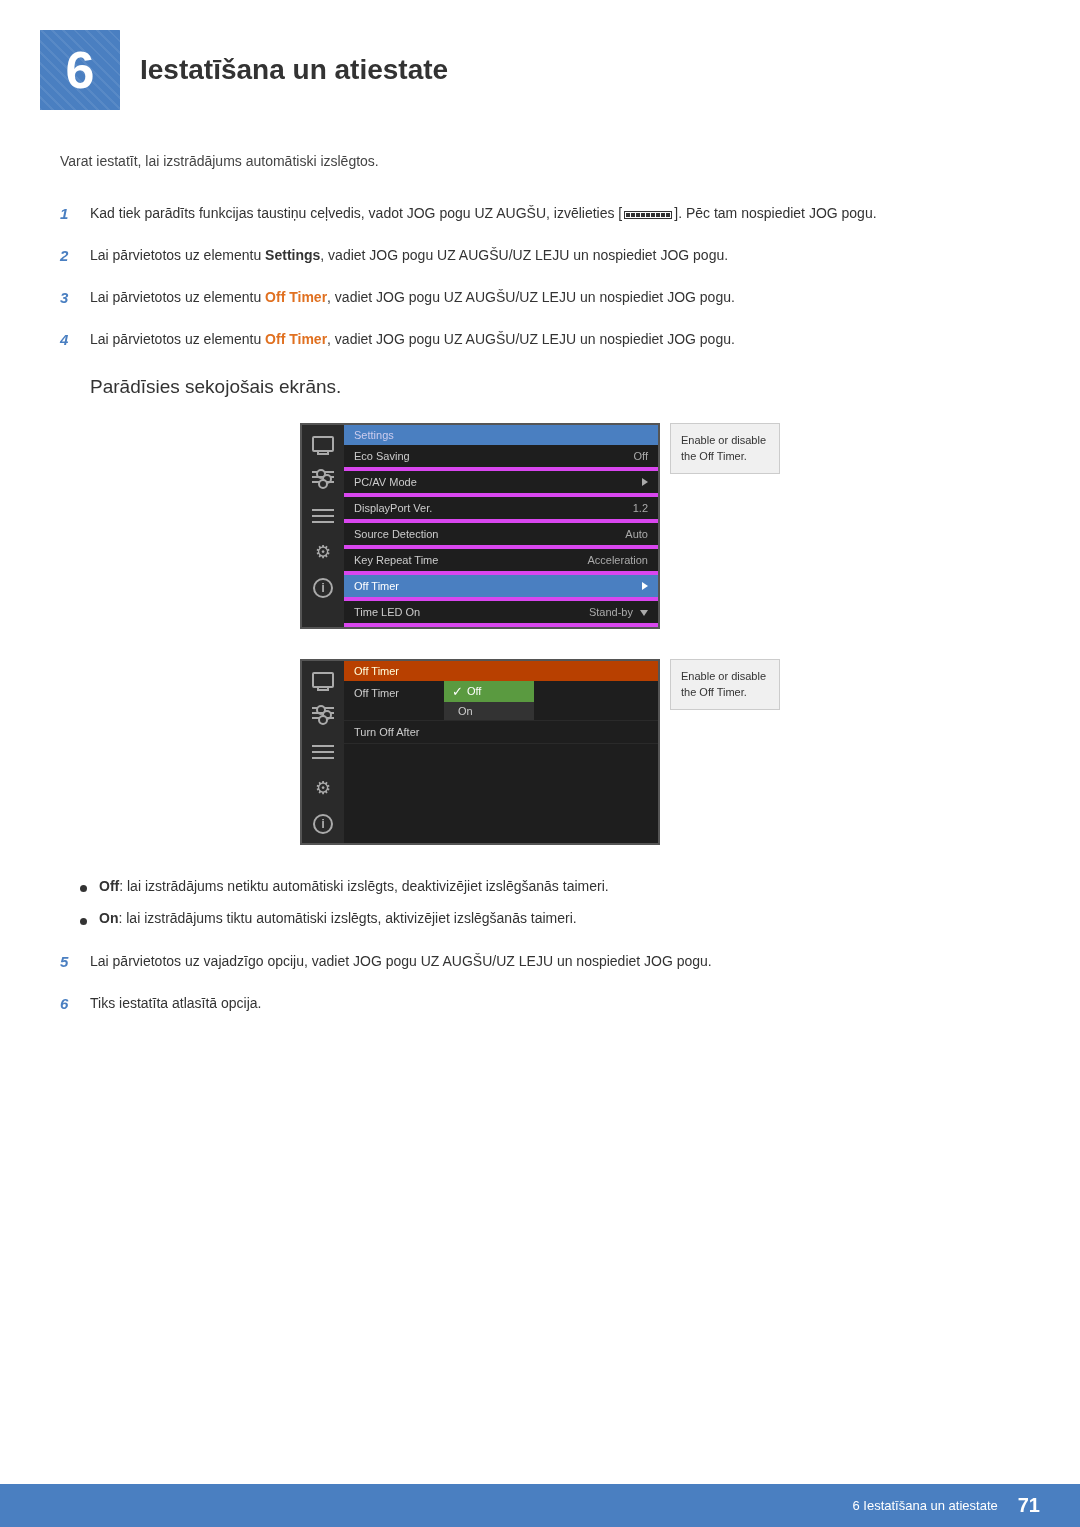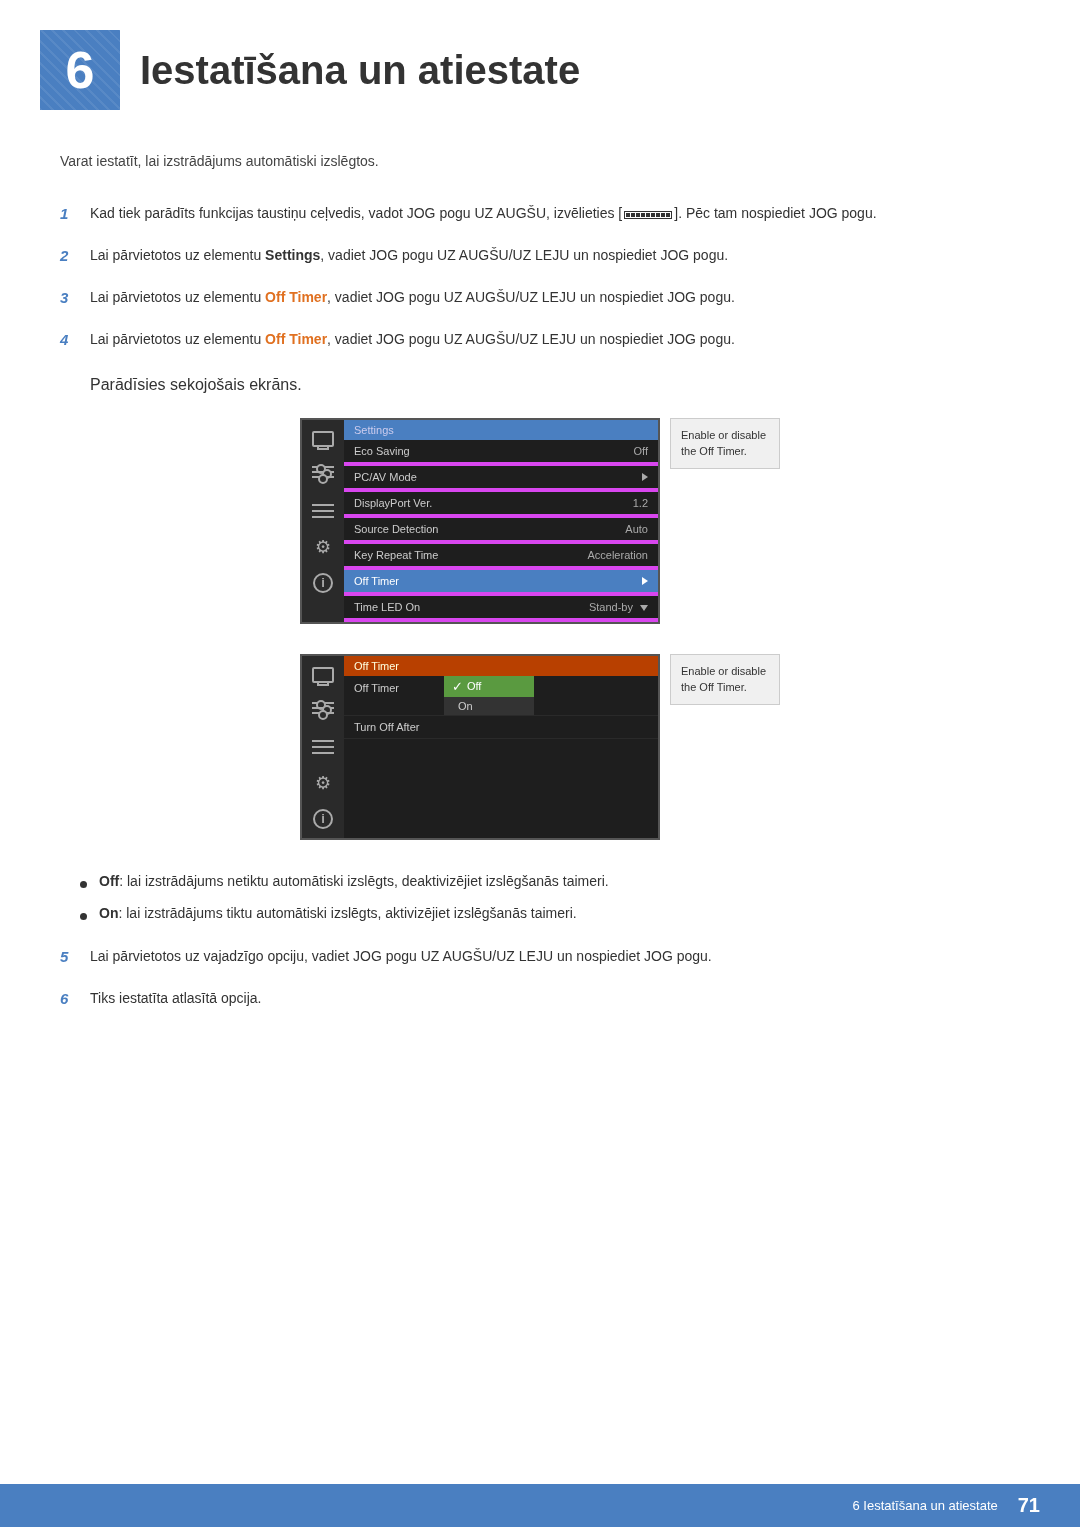--- a/index.html
+++ b/index.html
@@ -43,21 +43,21 @@
         transparent 8px
       );
     }
     .chapter-number {
       font-size: 52px;
       font-weight: bold;
       color: #ffffff;
       z-index: 1;
     }
     .chapter-title {
-      font-size: 40px;
+      font-size: 28px;
       font-weight: bold;
       color: #333;
     }
 
     
     .content {
       padding: 20px 60px 60px 60px;
     }
 
     
@@ -109,21 +109,21 @@
     .step-text b {
       font-weight: bold;
     }
     .step-text .highlight {
       color: #e07020;
       font-weight: bold;
     }
 
     .step-sub {
       margin-left: 30px;
-      font-size: 16px;
+      font-size: 19px;
       color: #333;
       margin-bottom: 14px;
       line-height: 1.6;
     }
 
     
     .screens-container {
       display: flex;
       flex-direction: column;
       align-items: center;

